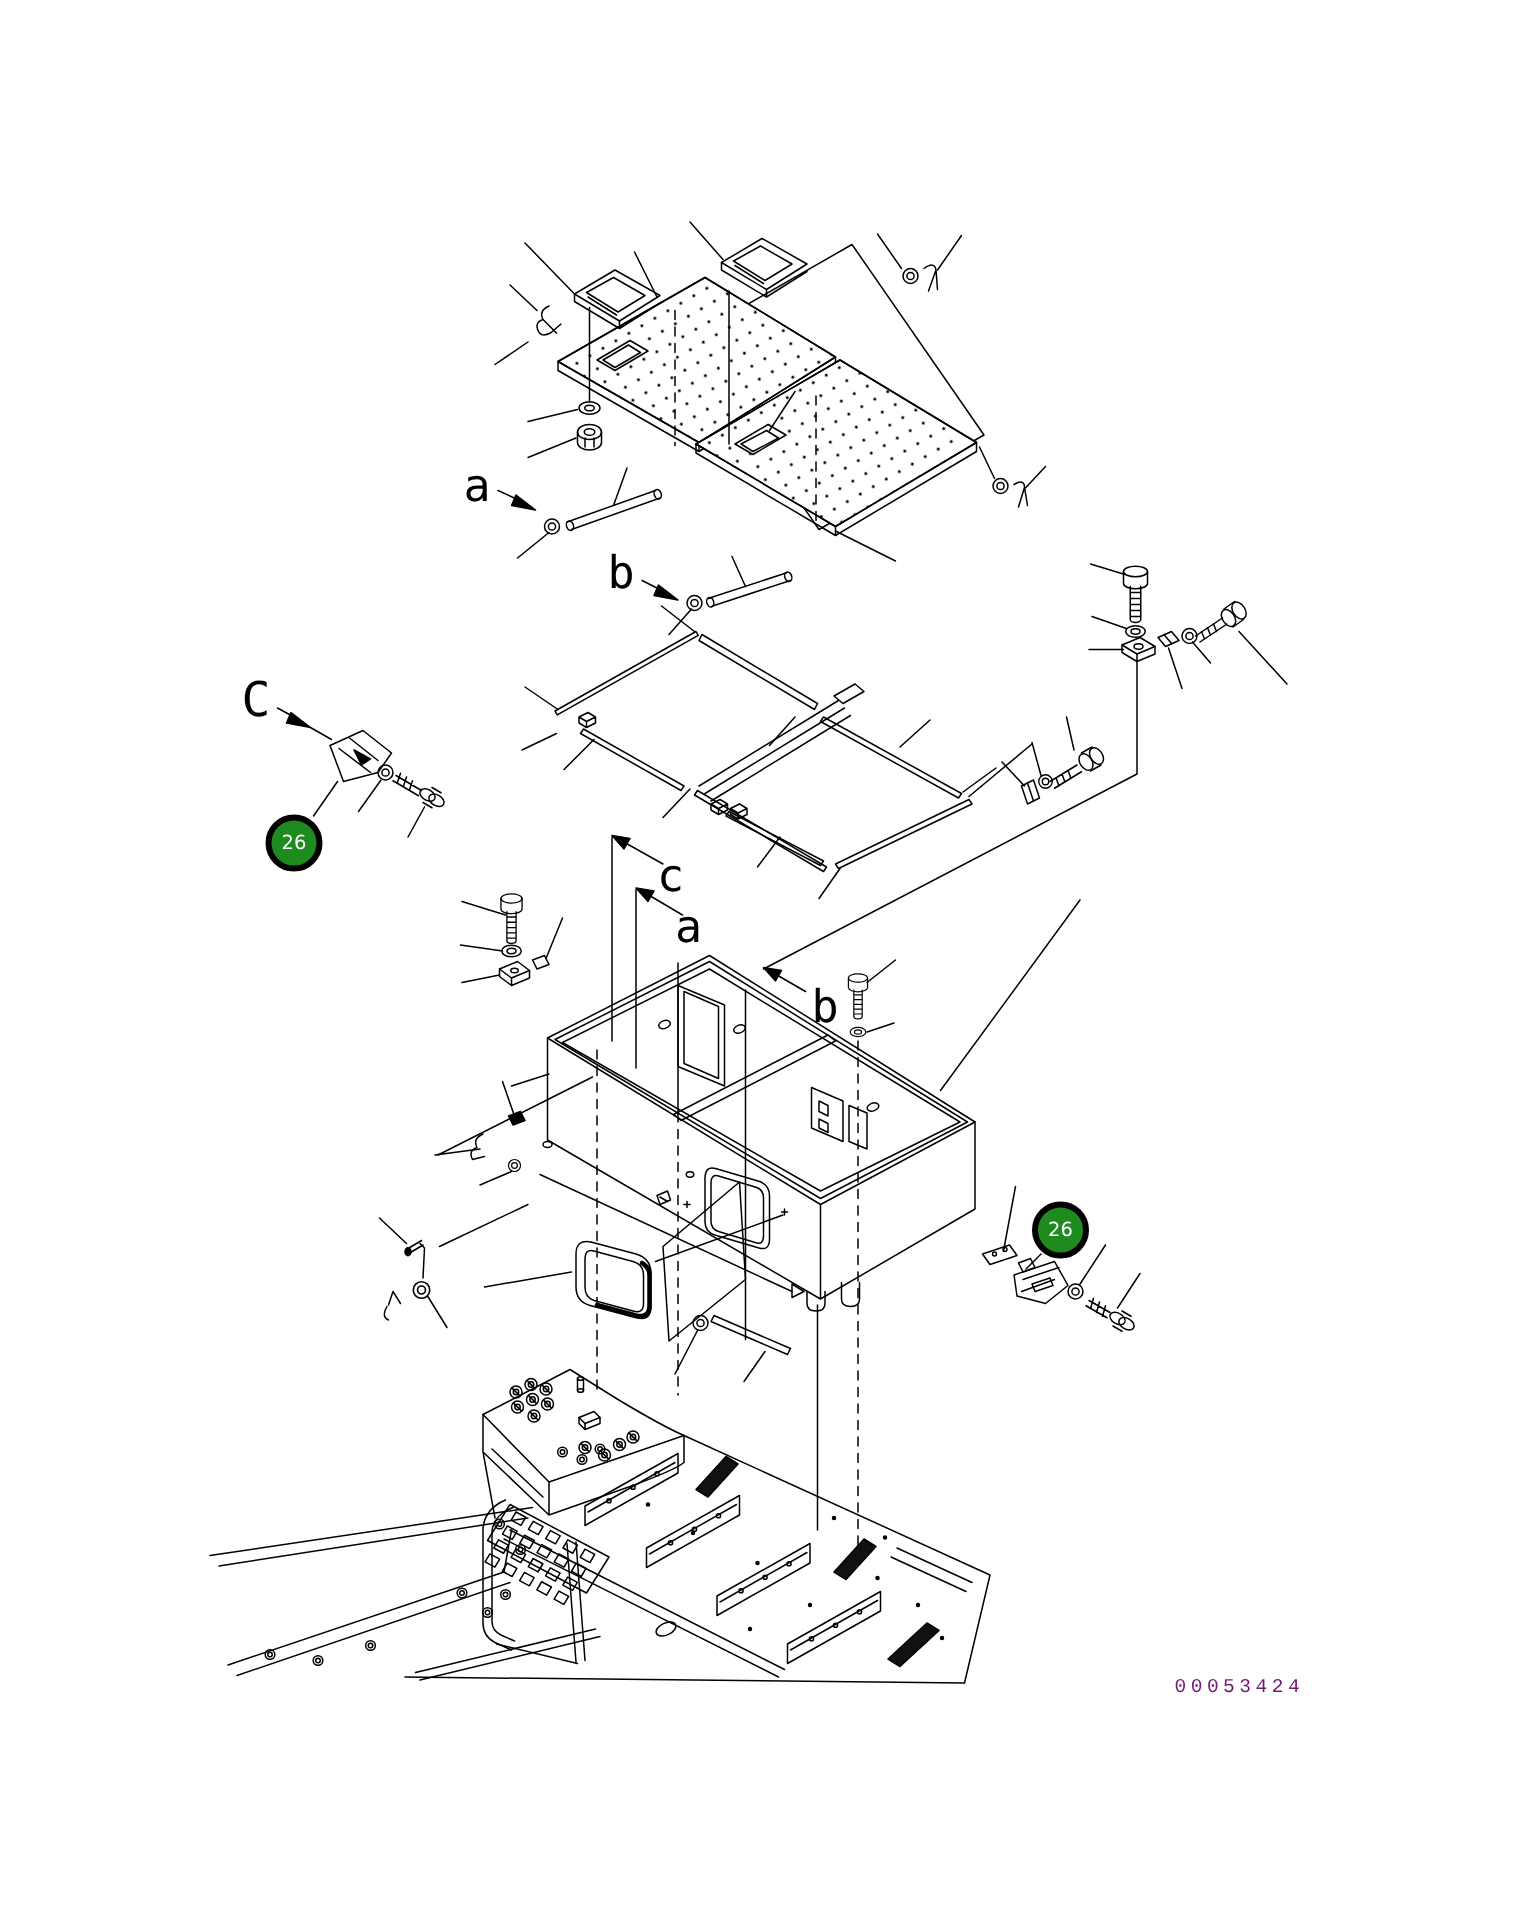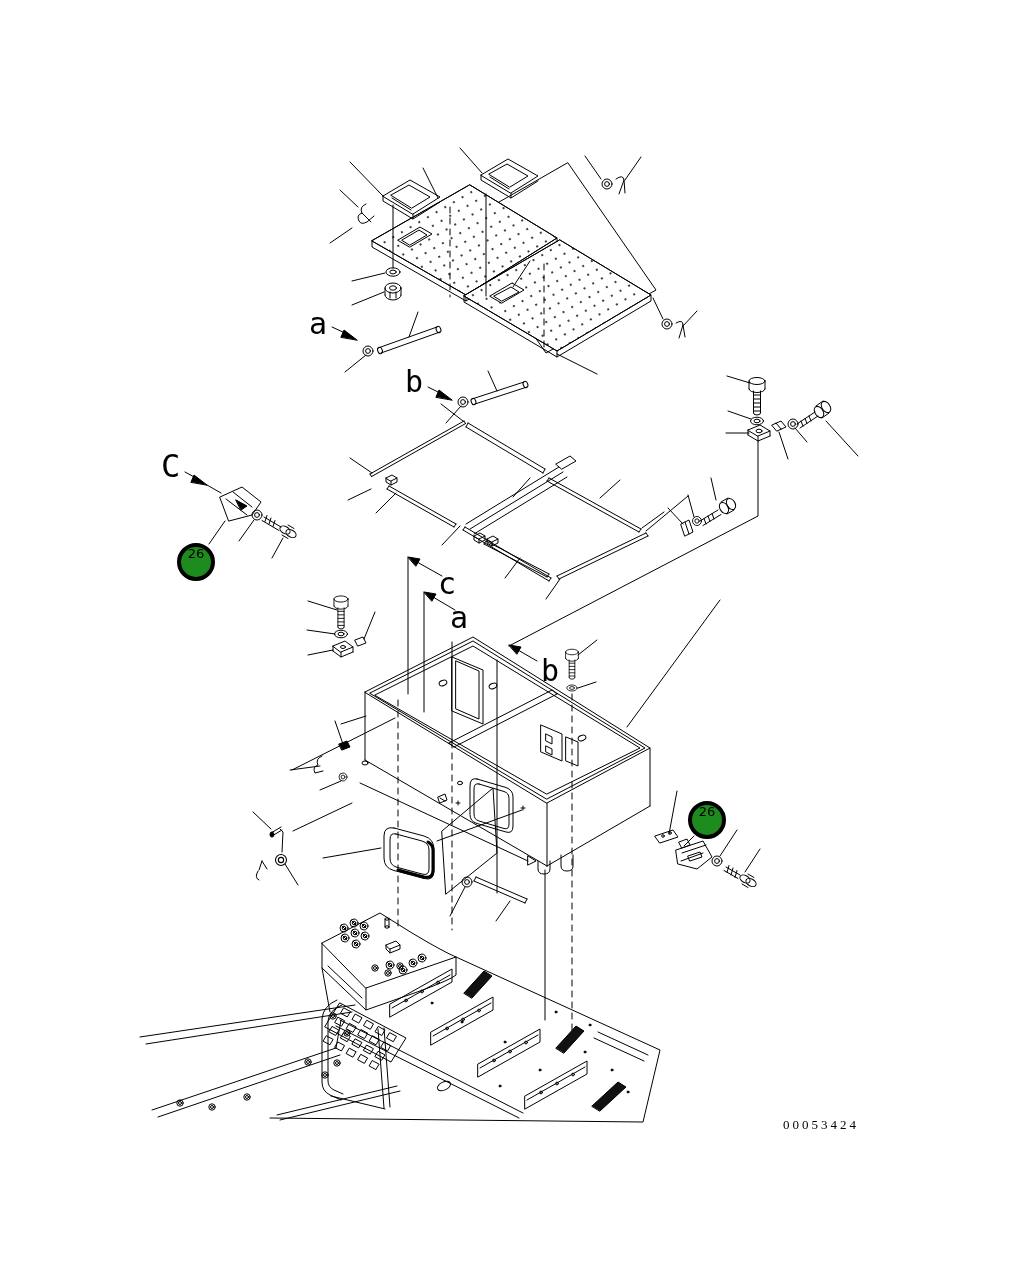--- a/index.html
+++ b/index.html
@@ -4,25 +4,25 @@
 <style>
   html,body{margin:0;padding:0;background:#fff;}
   .stage{position:relative;width:1013px;height:1283px;background:#fff;overflow:hidden;
          font-family:"DejaVu Sans",sans-serif;}
   .stage svg{position:absolute;left:0;top:0;}
   svg line,svg path,svg polyline,svg polygon,svg ellipse,svg circle,svg rect{
     stroke:#000;fill:none;stroke-width:1;stroke-linecap:round;stroke-linejoin:round;}
   svg text{stroke:none;fill:#000;font-family:"DejaVu Sans Mono",monospace;font-weight:400;}
   .dash{stroke-dasharray:6 5;}
   .badge{position:absolute;width:38px;height:38px;border-radius:50%;
-         border:4px solid #000;box-sizing:border-box;display:flex;align-items:flex-start;
-         justify-content:center;color:#000000;font-size:13px;line-height:1;
+         border:4px solid #000;box-sizing:border-box;display:flex;align-items:center;
+         justify-content:center;color:#ffffff;font-size:13px;line-height:1;
          font-family:"DejaVu Sans",sans-serif;cursor:pointer;}
-  .drawing-number{position:absolute;left:783px;top:1117px;font-family:Liberation Serif, serif;
-         font-size:13px;letter-spacing:3px;color:#000000;white-space:nowrap;}
+  .drawing-number{position:absolute;left:783px;top:1117px;font-family:Liberation Mono, monospace;
+         font-size:13px;letter-spacing:3px;color:#701a75;white-space:nowrap;}
 </style>
 </head>
 <body>
 
 <div class="stage">
 <svg width="1013" height="1283" viewBox="0 0 1013 1283">
   <defs>
     <pattern id="dots" width="10" height="10" patternUnits="userSpaceOnUse" patternTransform="rotate(-30)">
       <circle cx="2" cy="2" r="1" style="fill:#000;stroke:none"></circle>
     </pattern>

